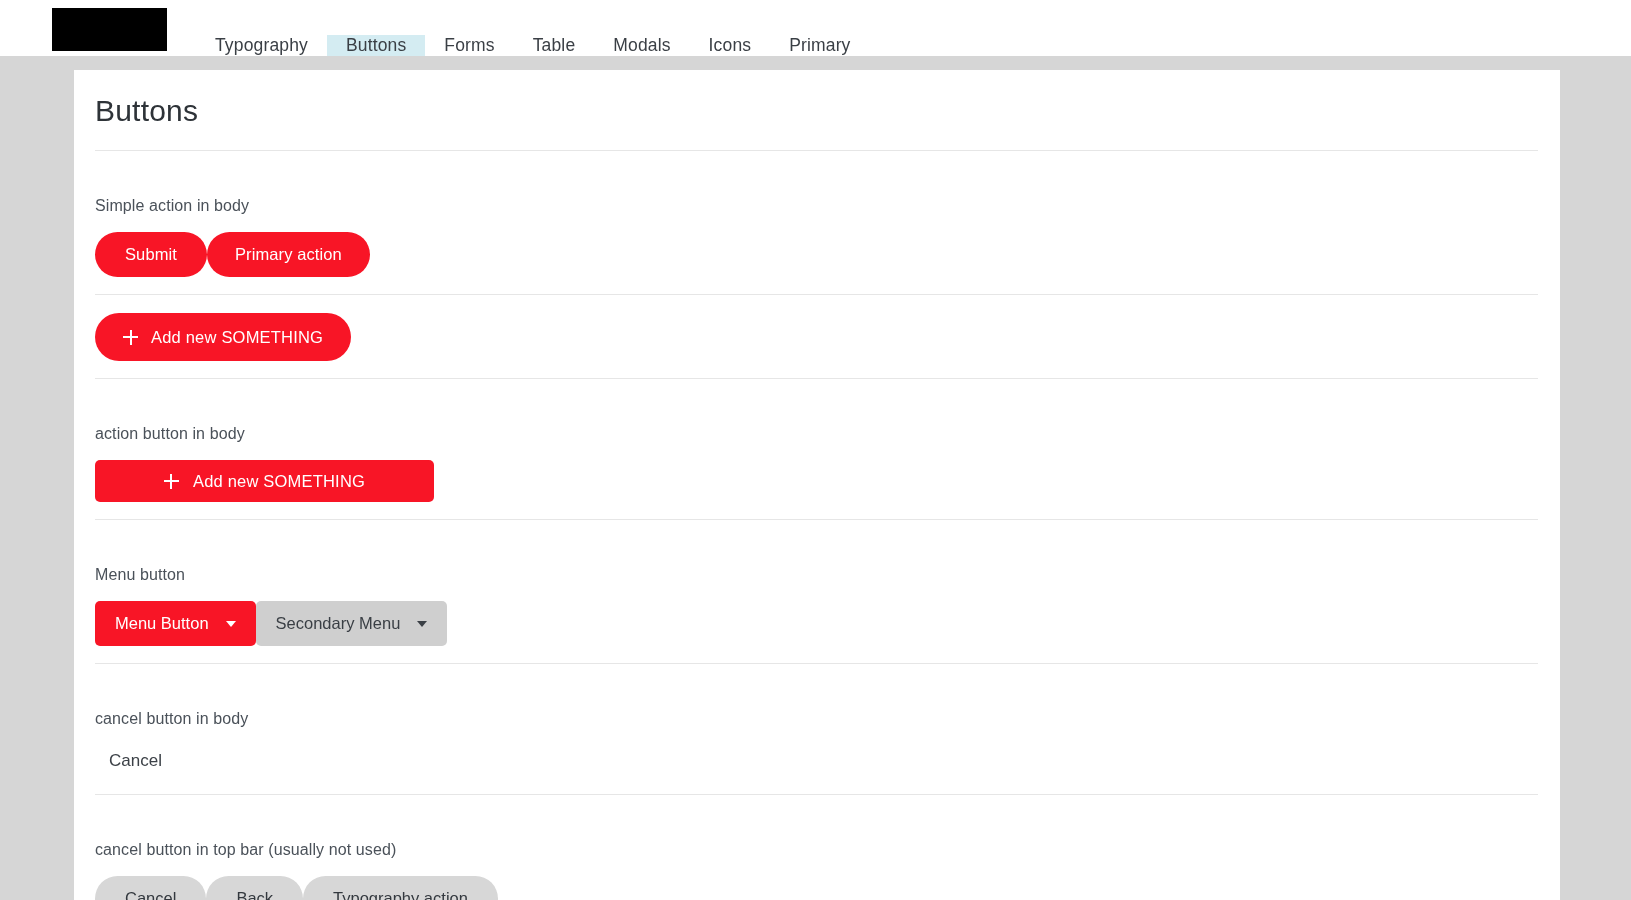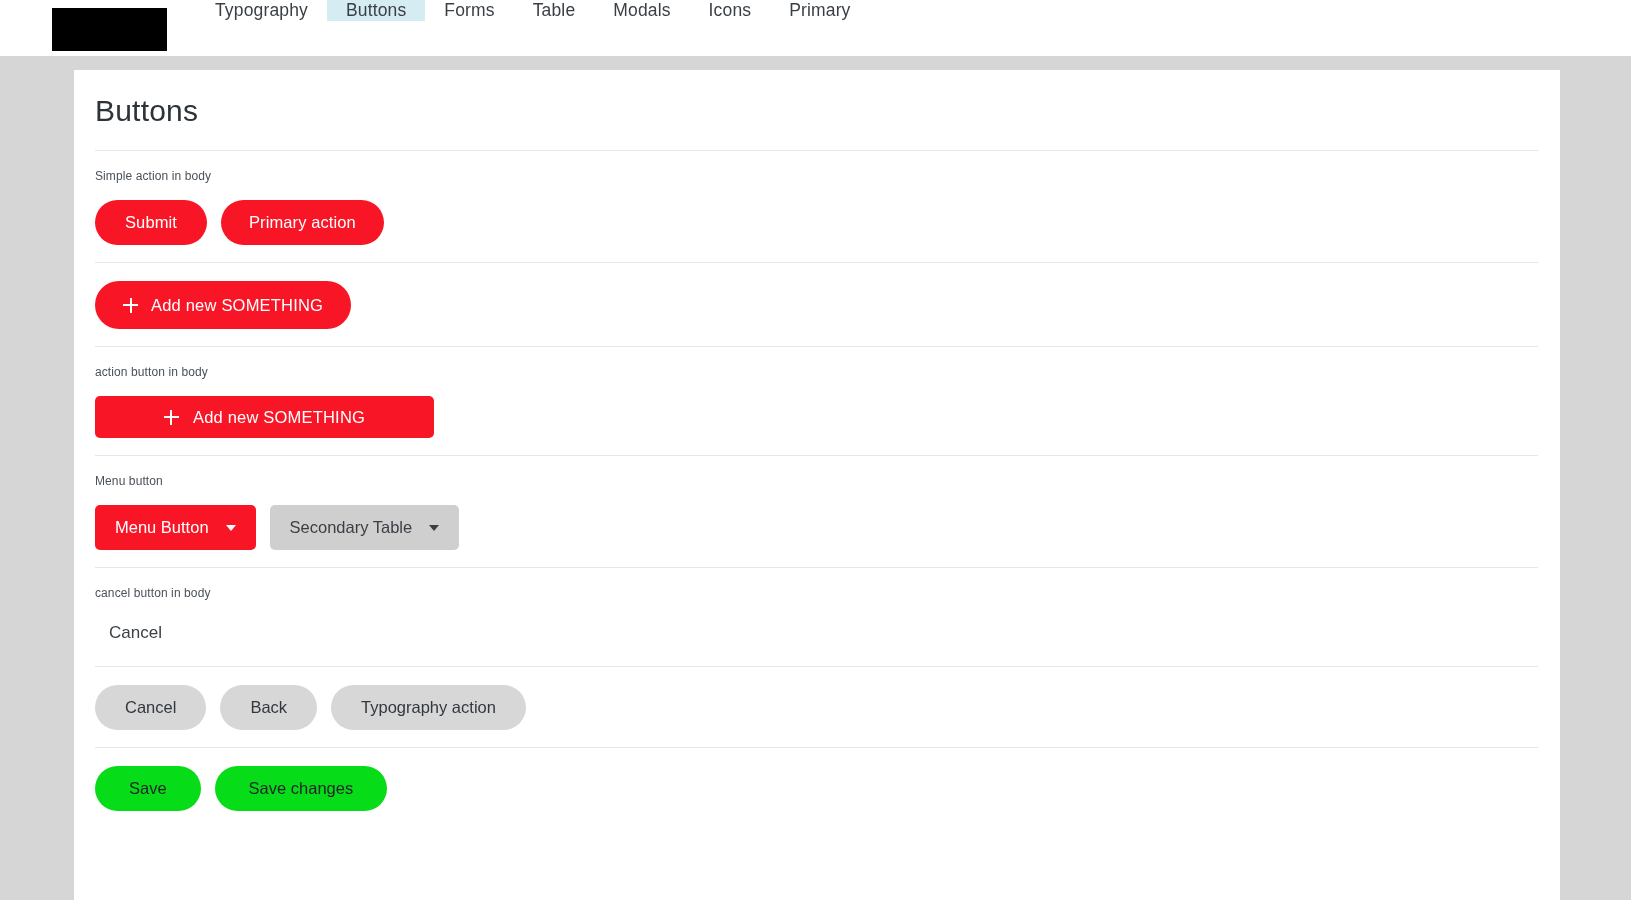--- a/index.html
+++ b/index.html
@@ -31,21 +31,21 @@
     align-items: center;
   }
   .logo-block {
     width: 115px;
     height: 43px;
     background: #000000;
     border-top: 2px solid #ffffff;
   }
   .nav-items {
     display: flex;
-    align-items: flex-start;
+    align-items: flex-end;
     margin-left: 24px;
   }
   .nav-item {
     display: flex;
     align-items: center;
     padding: 0 19px;
     font-size: 17.5px;
     color: #3a3f45;
     letter-spacing: 0.15px;
     white-space: nowrap;
@@ -89,29 +89,29 @@
     height: 1px;
     background: #e6e6e6;
     width: 1443px;
   }
 
   .section {
     padding-top: 18px;
     padding-bottom: 17px;
   }
   .section-label {
-    font-size: 12px;
+    font-size: 16px;
     color: #4a5159;
     margin-bottom: 17px;
     letter-spacing: 0.1px;
+    margin-top: 28px;
   }
   .btn-row {
     display: flex;
     align-items: center;
-    gap: 14px;
   }
 
   
   .btn {
     border: none;
     cursor: pointer;
     font-family: "Liberation Sans", sans-serif;
     display: inline-flex;
     align-items: center;
     justify-content: center;
@@ -291,36 +291,37 @@
       <div class="divider"></div>
 
       <div class="section">
         <div class="section-label">Menu button</div>
         <div class="btn-row">
           <button class="btn btn-menu-red">
             <span>Menu Button</span>
             <span class="caret"></span>
           </button>
           <button class="btn btn-menu-gray">
-            <span>Secondary Table</span>
+            <span>Secondary Menu</span>
             <span class="caret"></span>
           </button>
         </div>
       </div>
       <div class="divider"></div>
 
       <div class="section">
         <div class="section-label">cancel button in body</div>
         <div class="btn-row">
           <button class="btn btn-text">Cancel</button>
         </div>
       </div>
       <div class="divider"></div>
 
       <div class="section">
+        <div class="section-label">cancel button in top bar (usually not used)</div>
         <div class="btn-row">
           <button class="btn btn-pill-gray">Cancel</button>
           <button class="btn btn-pill-gray">Back</button>
           <button class="btn btn-pill-gray">Typography action</button>
         </div>
       </div>
       <div class="divider"></div>
 
       <div class="section">
         <div class="btn-row">

